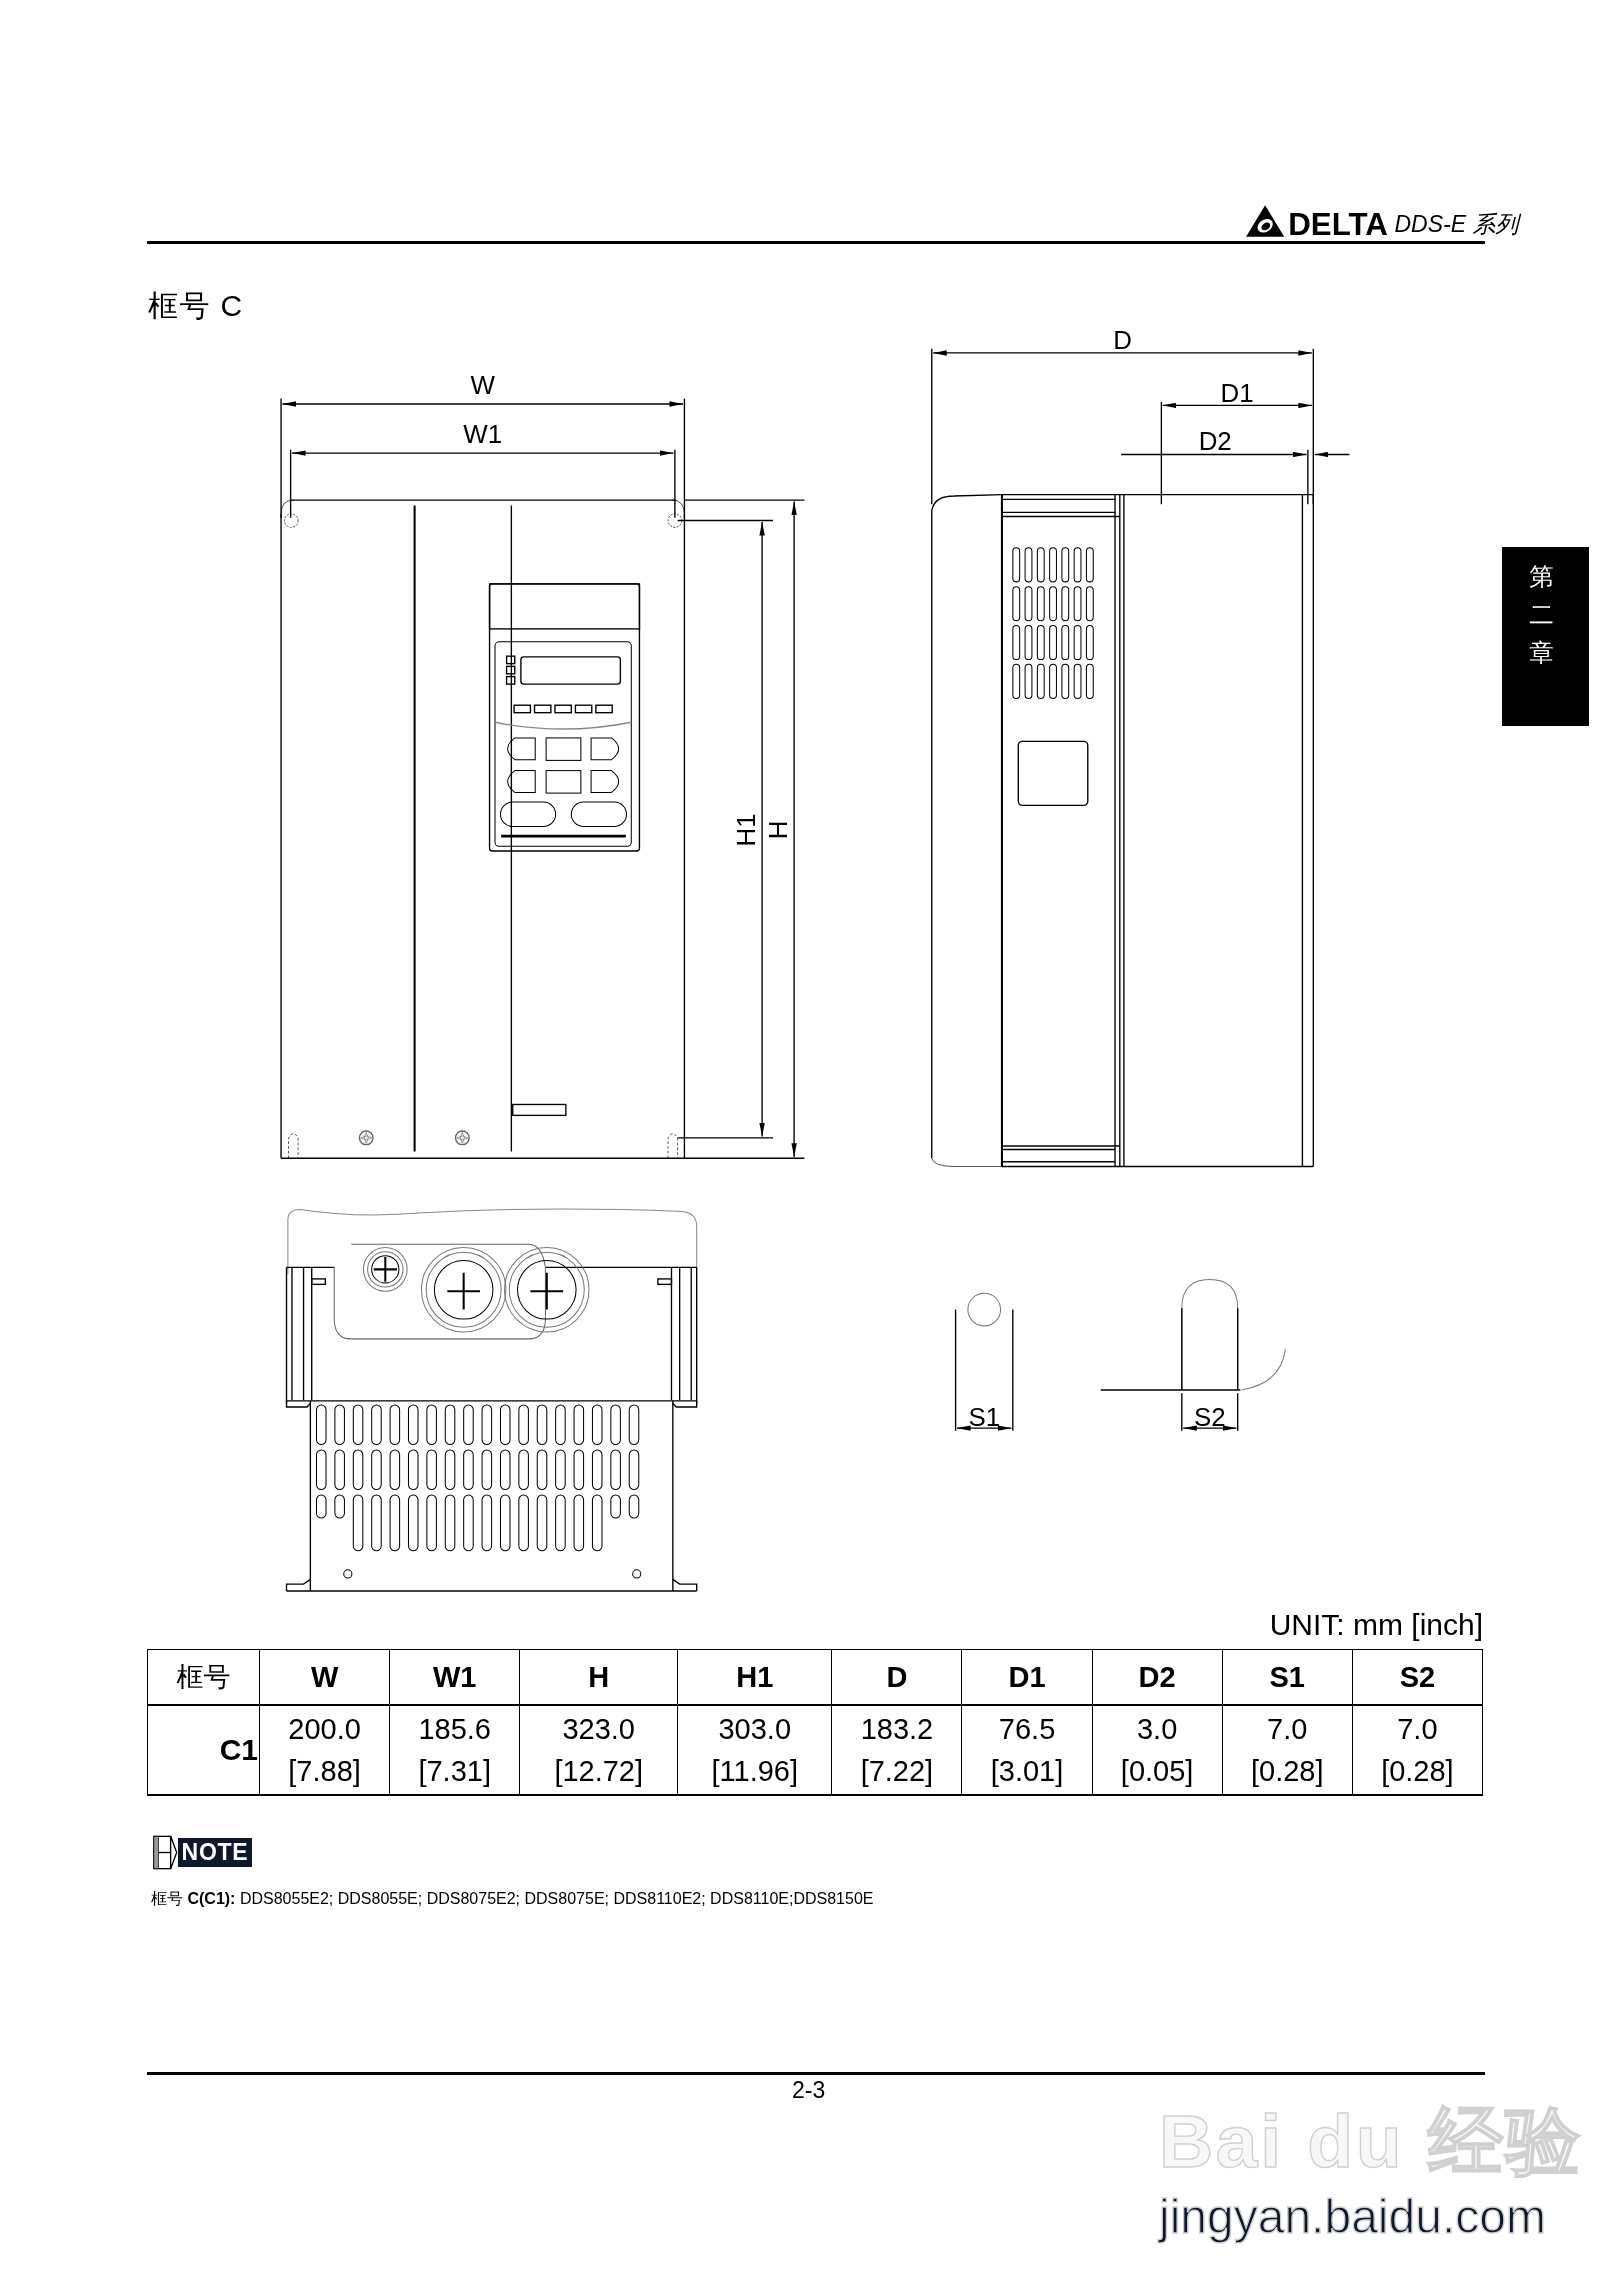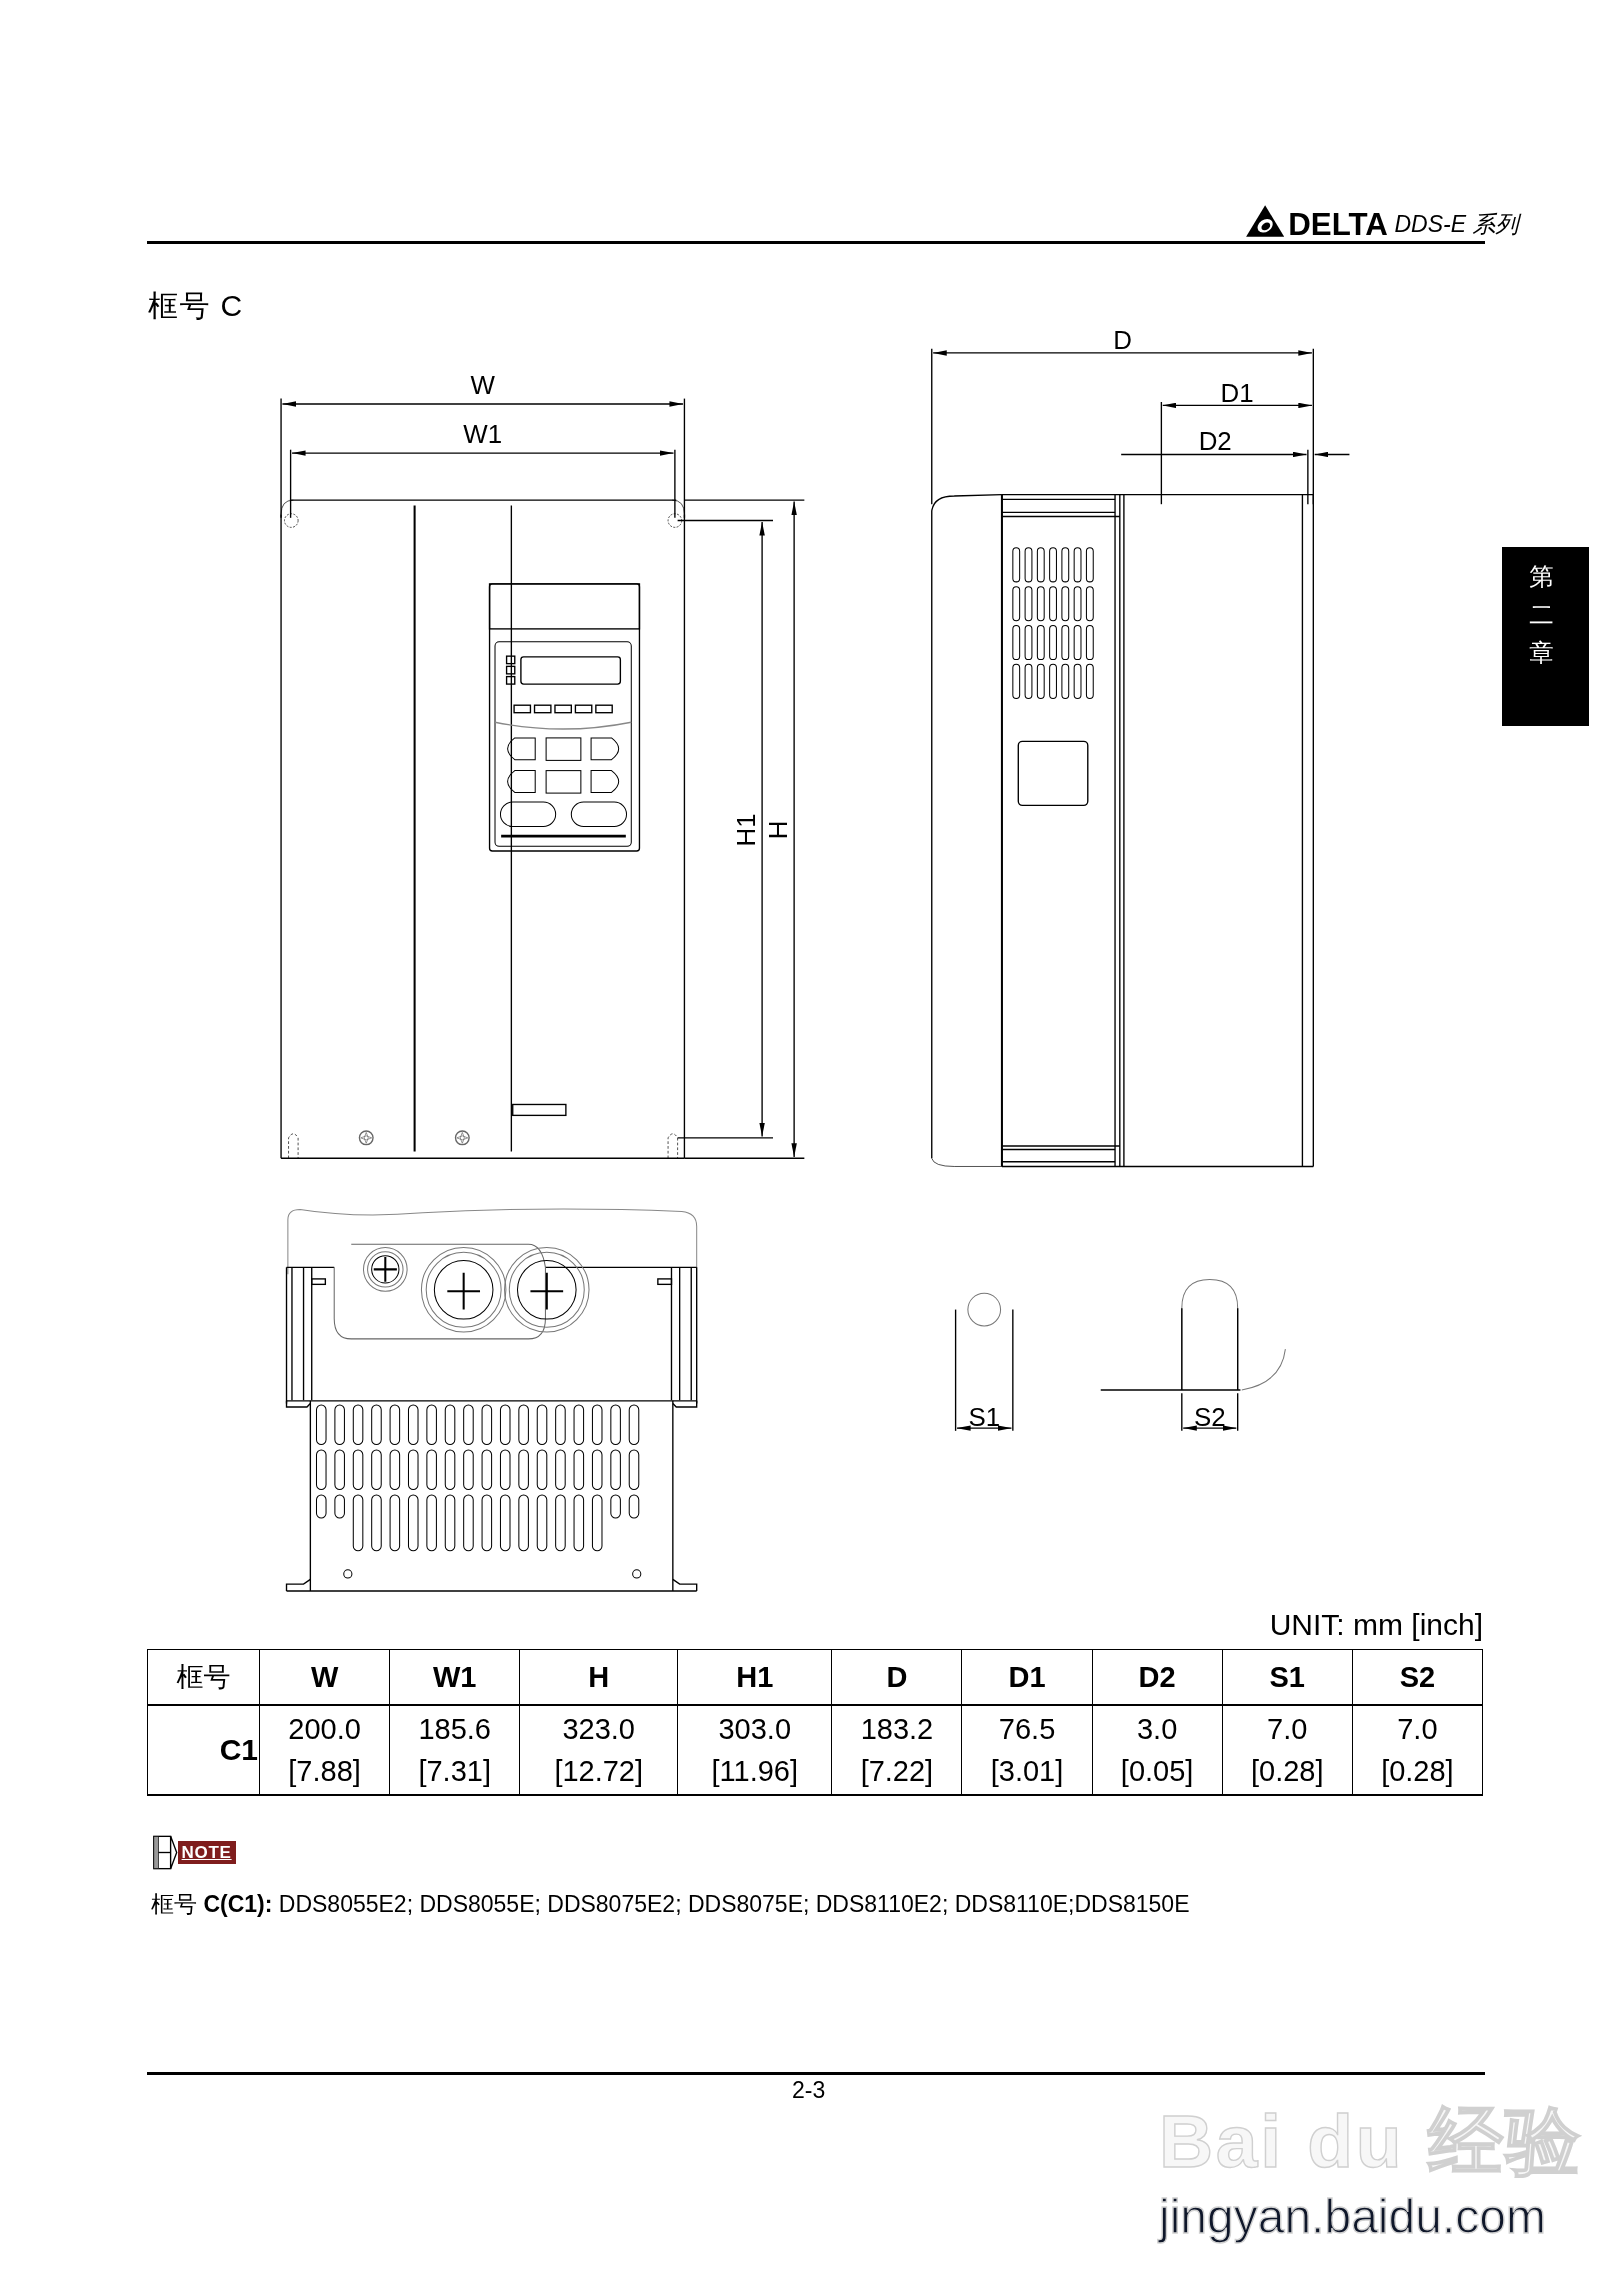--- a/index.html
+++ b/index.html
@@ -18,22 +18,22 @@
   table.dims { position:absolute; left:147px; top:1649px; width:1336px; border-collapse:collapse;
                font-size:29px; }
   table.dims th, table.dims td { border:1.4px solid #000; text-align:center; }
   table.dims th { height:52px; font-weight:bold; }
   table.dims th.first { font-weight:normal; font-family:"DejaVu Sans", sans-serif; font-size:27px; }
   table.dims tr.hdr th { border-bottom:2.7px solid #000; }
   table.dims td { height:86px; line-height:42px; }
   table.dims td.frame { font-weight:bold; font-size:30px; }
   table.dims { border:1.4px solid #000; border-bottom:2.7px solid #000; }
   .note-badge { position:absolute; left:153px; top:1835px; display:flex; align-items:center; }
-  .note-label { background:#7f1d1d; color:#fff; font-weight:bold; font-size:17px; padding:1.4px 4.1px; letter-spacing:0.7px;text-decoration:underline; }
-  .note-text { position:absolute; left:151px; top:1889px; font-size:23px; }
+  .note-label { background:#0f172a; color:#fff; font-weight:bold; font-size:23px; padding:1.4px 4.1px; letter-spacing:0.7px; }
+  .note-text { position:absolute; left:151px; top:1889px; font-size:16px; }
   .note-text b { font-weight:bold; }
   .page-num { position:absolute; left:792px; top:2069px; font-size:23px; }
   .watermark { position:absolute; left:1159px; top:2092px; color:#e4e4e4; }
   .wm-top { font-size:75px; font-weight:bold; letter-spacing:2.7px; -webkit-text-stroke:1.4px #d0d0d0; color:#f7f7f7; }
   .wm-bottom { font-size:48px; -webkit-text-stroke:1.4px #d0d0d0; color:#0f172a; margin-top:-4.1px; }
 </style>
 </head>
 <body>
 
 <div class="brand">

